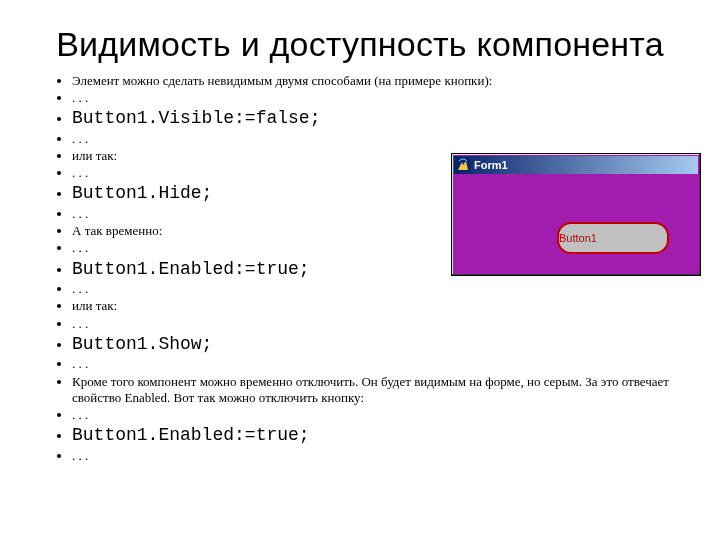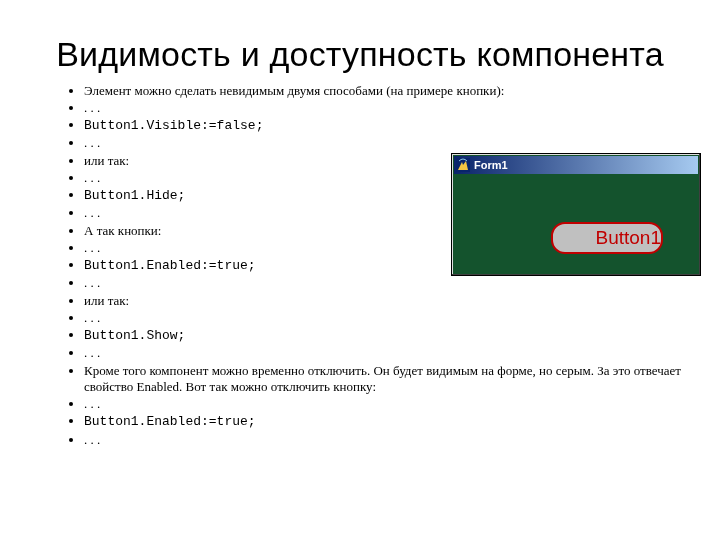--- a/index.html
+++ b/index.html
@@ -10,53 +10,53 @@
     background: #fff;
     font-family: "Times New Roman", Times, serif;
     color: #000;
     overflow: hidden;
   }
   .slide {
     position: relative;
     width: 720px;
     height: 540px;
     box-sizing: border-box;
-    padding: 34px 28px 0 28px;
+    padding: 24px 28px 0 28px;
   }
   h1.title {
     font-family: Arial, Helvetica, sans-serif;
     font-weight: 400;
     font-size: 34px;
     line-height: 1.08;
     text-align: center;
     margin: 2px 0 10px 0;
     letter-spacing: 0.2px;
   }
   ul.bullets {
     list-style-type: disc;
     margin: 0 0 0 18px;
     padding: 0 0 0 22px;
     font-size: 13px;
     line-height: 1.25;
   }
   ul.bullets li {
-    margin: 0 0 1px 16px;
+    margin: 0 0 1px 4px;
   }
   .mono {
     font-family: "Courier New", Courier, monospace;
-    font-size: 13px;
+    font-size: 18px;
   }
   .win {
     position: absolute;
     left: 451px;
     top: 153px;
     width: 248px;
     height: 121px;
     border: 1px solid #000;
-    background: #14532d;
+    background: #a21caf;
     box-shadow: inset -1px -1px 0 #404040, inset 1px 1px 0 #dfdfdf;
   }
   .titlebar {
     height: 18px;
     margin: 2px;
     background: linear-gradient(to right, #0a246a, #a6caf0);
     display: flex;
     align-items: center;
     gap: 4px;
     padding: 0 2px;
@@ -72,52 +72,52 @@
     font-family: Tahoma, Arial, sans-serif;
     font-size: 11px;
     font-weight: 700;
   }
   .client {
     position: relative;
     height: calc(100% - 22px);
   }
   .btn-oval {
     position: absolute;
-    left: 99px;
+    left: 105px;
     top: 46px;
     width: 108px;
     height: 28px;
     border: 2px solid #c00000;
     border-radius: 14px / 14px;
     background: #c0c0c0;
     color: #c00000;
     font-family: Arial, sans-serif;
-    font-size: 19px;
+    font-size: 11px;
     display: flex;
     align-items: center;
-    justify-content: flex-end;
+    justify-content: flex-start;
   }
 </style>
 </head>
 <body>
 
 <div class="slide">
 
   <h1 class="title">Видимость и доступность компонента</h1>
 
   <ul class="bullets">
       <li><span>Элемент можно сделать невидимым двумя способами (на примере кнопки):</span></li>
       <li><span>. . .</span></li>
       <li><span class="mono">Button1.Visible:=false;</span></li>
       <li><span>. . .</span></li>
       <li><span>или так:</span></li>
       <li><span>. . .</span></li>
       <li><span class="mono">Button1.Hide;</span></li>
       <li><span>. . .</span></li>
-      <li><span>А так кнопки:</span></li>
+      <li><span>А так временно:</span></li>
       <li><span>. . .</span></li>
       <li><span class="mono">Button1.Enabled:=true;</span></li>
       <li><span>. . .</span></li>
       <li><span>или так:</span></li>
       <li><span>. . .</span></li>
       <li><span class="mono">Button1.Show;</span></li>
       <li><span>. . .</span></li>
       <li><span>Кроме того компонент можно временно отключить. Он будет видимым на форме, но серым. За это отвечает свойство Enabled. Вот так можно отключить кнопку:</span></li>
       <li><span>. . .</span></li>
       <li><span class="mono">Button1.Enabled:=true;</span></li>

